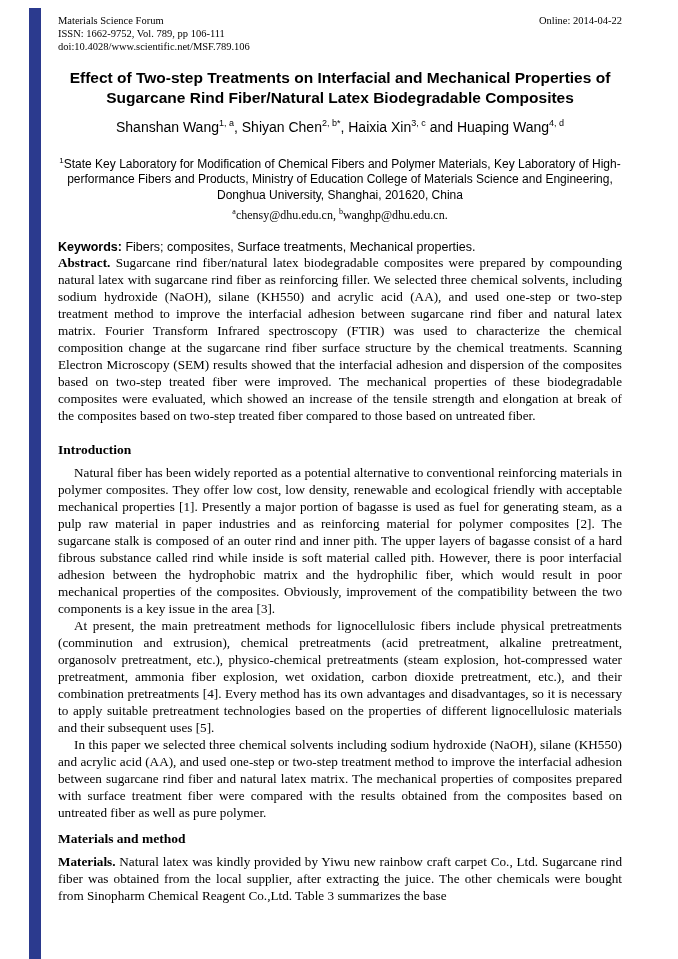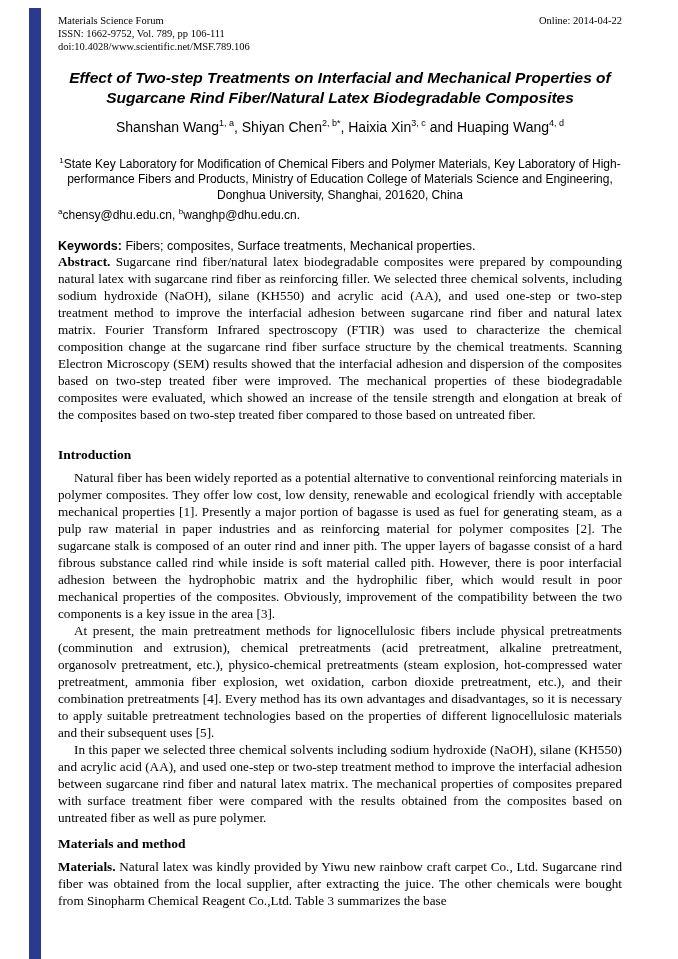--- a/index.html
+++ b/index.html
@@ -34,60 +34,60 @@
     line-height: 13px;
   }
   .title {
     font-family: "Liberation Sans", sans-serif;
     font-weight: bold;
     font-size: 15.5px;
     line-height: 20px;
     text-align: center;
     margin: 15px 0 0 0;
     padding: 0 8px;
-    font-style: italic;
   }
   .authors {
     font-family: "Liberation Sans", sans-serif;
     font-size: 14px;
     text-align: center;
     margin: 10px 0 0 0;
   }
   .authors sup { font-size: 9px; }
   .affiliation {
     font-family: "Liberation Sans", sans-serif;
     font-size: 12px;
     line-height: 15.5px;
     text-align: center;
     margin: 18px 0 0 0;
   }
   .affiliation sup, .emails sup { font-size: 8px; }
   .emails {
-    font-family: Liberation Sans, sans-serif;
+    font-family: Liberation Serif, serif;
     font-size: 12px;
+    text-align: center;
     margin: 4px 0 0 0;
   }
   .keywords {
     font-family: "Liberation Sans", sans-serif;
     font-size: 12.5px;
     margin: 17px 0 0 0;
   }
   .keywords .kw-label { font-weight: bold; }
   .body-par {
     font-size: 13.2px;
     line-height: 17px;
     text-align: justify;
     margin: 0;
   }
   .abstract { }
   .abstract .lead { font-weight: bold; }
   .section-heading {
     font-size: 13.5px;
     font-weight: bold;
-    margin: 24px 0 6px 0;
+    margin: 18px 0 6px 0;
   }
   .section-heading.tight { margin-top: 10px; }
   .indent { text-indent: 16px; }
   .materials-par .lead { font-weight: bold; }
 </style>
 </head>
 <body>
 
 <div class="page">
   <div class="spine"></div>

